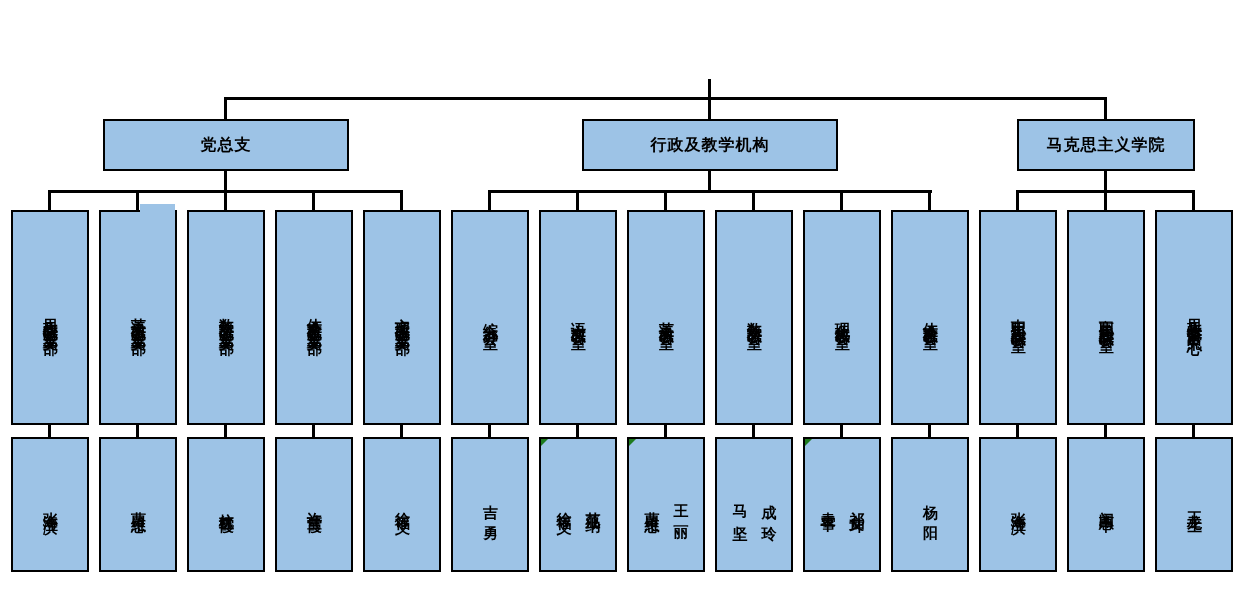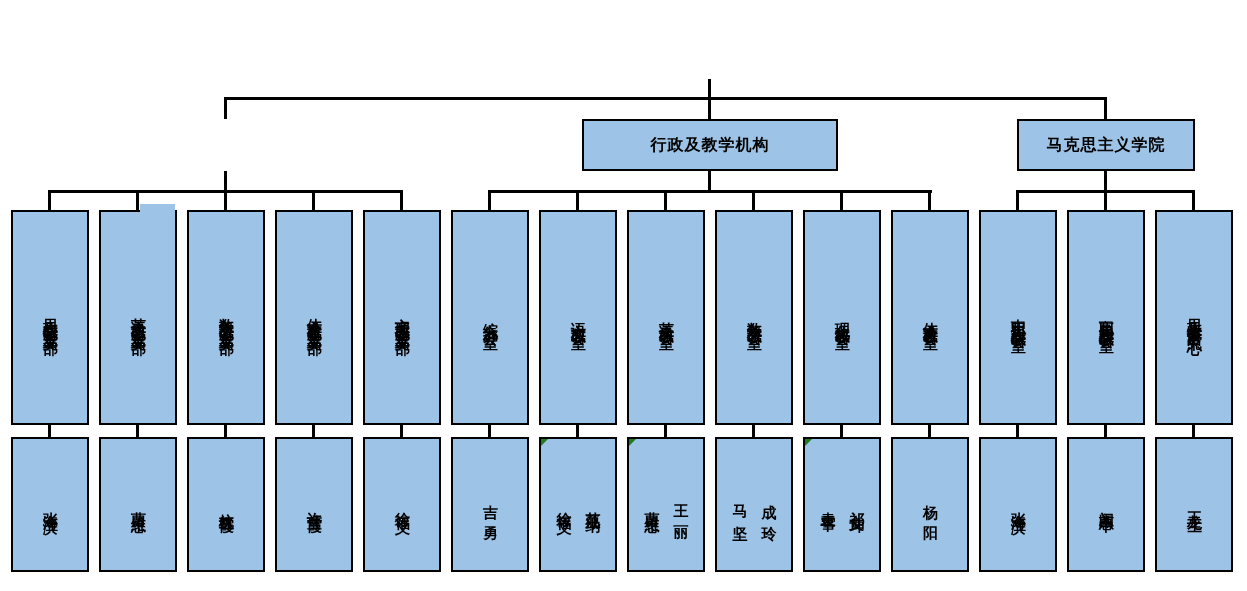--- a/index.html
+++ b/index.html
@@ -37,20 +37,23 @@
 
 <div class="canvas">
 
 
   <div class="vline" style="left:708px;top:79px;width:3px;height:19px"></div>
   <div class="hline" style="left:224px;top:97px;width:883px;height:3px"></div>
   <div class="vline" style="left:224px;top:97px;width:3px;height:22px"></div>
   <div class="vline" style="left:708px;top:97px;width:3px;height:22px"></div>
   <div class="vline" style="left:1104px;top:97px;width:3px;height:22px"></div>
 
+  <div class="box hbox" style="left:103px;top:119px;width:246px;height:52px">
+    <span>党总支</span>
+  </div>
   <div class="box hbox" style="left:1017px;top:119px;width:178px;height:52px">
     <span>马克思主义学院</span>
   </div>
   <div class="box hbox" style="left:582px;top:119px;width:256px;height:52px">
     <span>行政及教学机构</span>
   </div>
 
   <div class="vline" style="left:224px;top:171px;width:3px;height:20px"></div>
   <div class="hline" style="left:48px;top:190px;width:355px;height:3px"></div>
   <div class="vline" style="left:48px;top:190px;width:3px;height:20px"></div>

